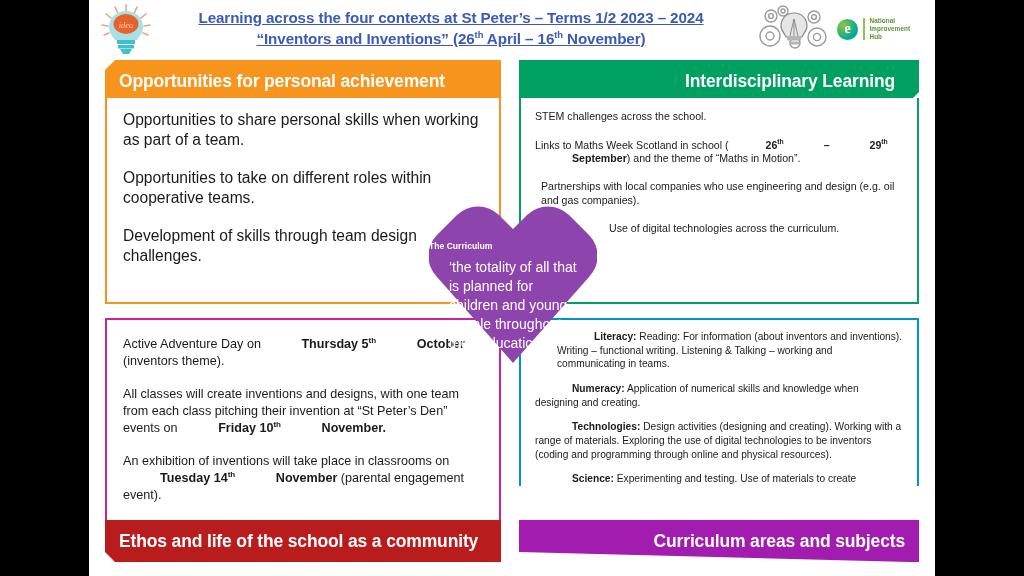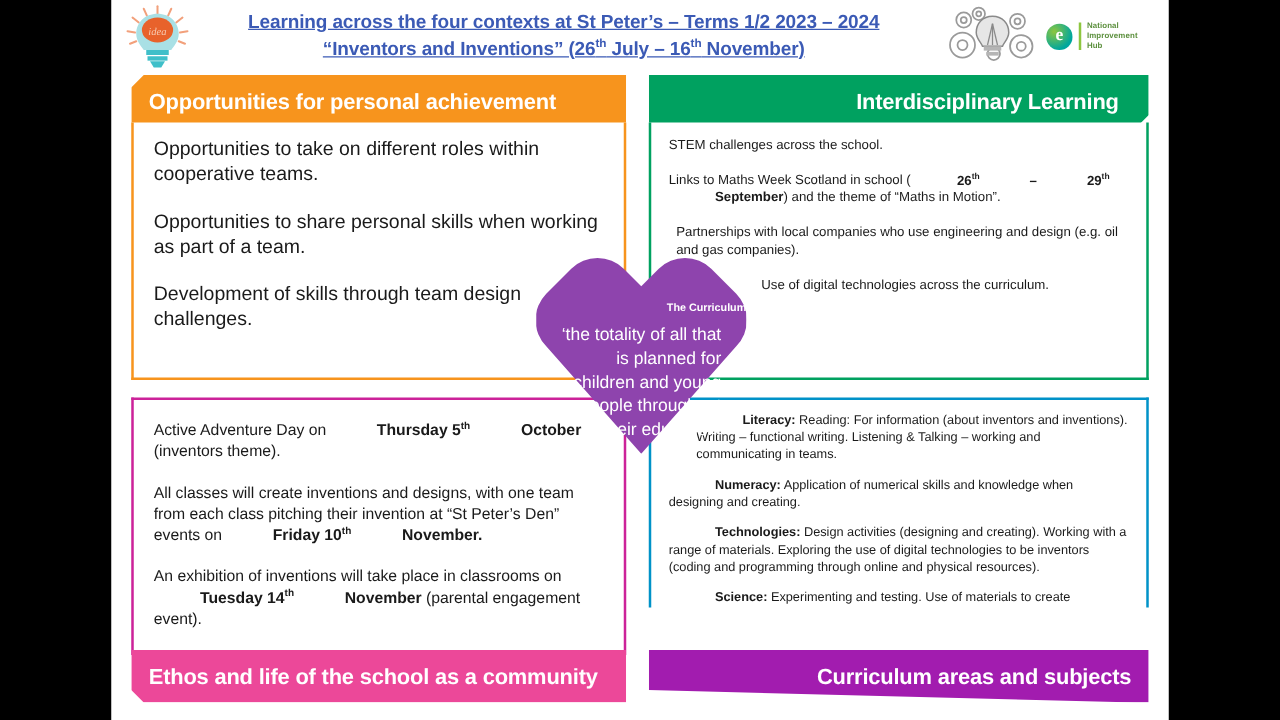--- a/index.html
+++ b/index.html
@@ -98,21 +98,21 @@
   }
   #card-idl .para {
     font-size: 10.6px; color: #1a1a1a; line-height: 1.32; margin-bottom: 14px;
   }
   #card-idl .para.indent-1 { padding-left: 6px; text-indent: 0; }
   #card-idl .para.indent-2 { padding-left: 74px; }
 
   
   #card-ethos { left: 16px; top: 318px; width: 396px; height: 244px; }
   #card-ethos .banner {
-    bottom: 0; background: #ec4899; padding-left: 14px; justify-content: flex-start;
+    bottom: 0; background: #b91c1c; padding-left: 14px; justify-content: flex-start;
     clip-path: polygon(0 0, 100% 0, 100% 100%, 10px 100%, 0 calc(100% - 10px));
   }
   #card-ethos .card-body {
     top: 0; height: 206px;
     border: 2.2px solid #CC2299; border-bottom: none;
     padding: 16px 16px 0 16px;
   }
   #card-ethos .para {
     font-size: 12.6px; color: #1a1a1a; line-height: 1.34; margin-bottom: 16px;
   }
@@ -138,21 +138,21 @@
 
   
   #curriculum-heart {
     position: absolute; left: 340px; top: 195px;
     width: 168px; height: 168px;
     z-index: 30;
   }
   #curriculum-heart svg { position: absolute; inset: 0; }
   .heart-text {
     position: absolute; left: 0; top: 46px; width: 168px;
-    text-align: right; color: #ffffff; z-index: 2;
+    text-align: left; color: #ffffff; z-index: 2;
     pointer-events: none;
   }
   .heart-title { font-size: 8.6px; font-weight: bold; margin-bottom: 7px; }
   .heart-quote { font-size: 14px; line-height: 1.35; padding: 0 20px; }
 </style>
 </head>
 <body>
 
 <div id="slide-root">
 
@@ -175,21 +175,21 @@
         <ellipse cx="31" cy="21" rx="12.5" ry="10" fill="#E8622B"></ellipse>
         <text x="31" y="25" font-family="Liberation Serif, serif" font-size="8.5" fill="#F7C9B0" text-anchor="middle" font-style="italic">idea</text>
         <rect x="22" y="37" width="18" height="4" fill="#3FBFC9"></rect>
         <rect x="23" y="42" width="16" height="3.5" fill="#3FBFC9"></rect>
         <path d="M25 46 L37 46 L34 51 L28 51 Z" fill="#3FBFC9"></path>
       </svg>
     </div>
 
     <div class="title-block">
       <span>Learning across the four contexts at St Peter’s –  Terms 1/2  2023 – 2024</span><br>
-      <span><span>“Inventors and Inventions” (26</span><sup>th</sup><span> July – 16</span><sup>th</sup><span> November)</span></span>
+      <span><span>“Inventors and Inventions” (26</span><sup>th</sup><span> April – 16</span><sup>th</sup><span> November)</span></span>
     </div>
 
     <div class="gears-logo">
       <svg viewBox="0 0 74 52" width="74" height="52">
         <g fill="none" stroke="#9a9a9a" stroke-width="1.4">
           <circle cx="14" cy="13" r="6"></circle>
             <circle cx="14" cy="13" r="2.4"></circle>
           <circle cx="26" cy="8" r="5"></circle>
             <circle cx="26" cy="8" r="2"></circle>
           <circle cx="57" cy="14" r="6"></circle>
@@ -218,22 +218,22 @@
         <div>National</div>
         <div>Improvement</div>
         <div>Hub</div>
       </div>
     </div>
   </div>
 
   <div class="card" id="card-opportunities">
     <div class="banner">Opportunities for personal achievement</div>
     <div class="card-body">
+      <div class="para">Opportunities to share personal skills when working as part of a team.</div>
       <div class="para">Opportunities to take on different roles within cooperative teams.</div>
-      <div class="para">Opportunities to share personal skills when working as part of a team.</div>
       <div class="para">Development of skills through team design challenges.</div>
     </div>
   </div>
 
   <div class="card" id="card-idl">
     <div class="banner">Interdisciplinary Learning</div>
     <div class="card-body">
         <div class="para"><span>STEM challenges across the school.</span></div>
         <div class="para"><span>Links to Maths Week Scotland in school (</span><b>26</b><sup style="font-weight: bold;">th</sup><b> – </b><b>29</b><sup style="font-weight: bold;">th</sup><b> September</b><span>) and the theme of “Maths in Motion”.</span></div>
         <div class="para indent-1"><span>Partnerships with local companies who use engineering and design (e.g. oil and gas companies).</span></div>

